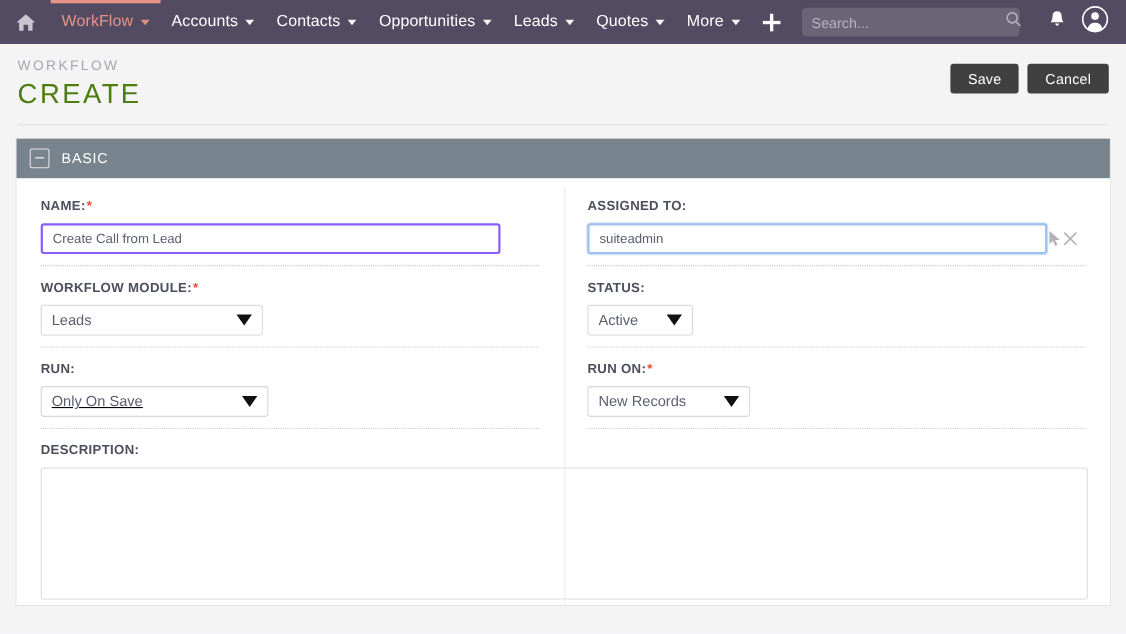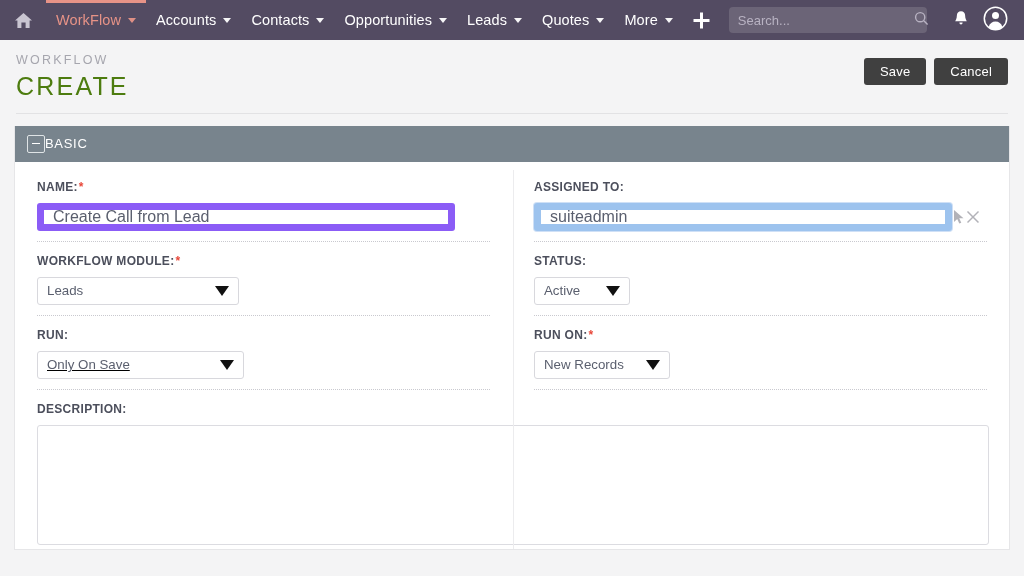--- a/index.html
+++ b/index.html
@@ -132,20 +132,21 @@
     background: #ffffff;
     border: 1px solid #e6e6e8;
     border-top: 0;
   }
   .panel-head {
     background: #78848d;
     height: 36px;
     display: flex;
     align-items: center;
     padding: 0 12px;
+    gap: 11px;
   }
   .collapse-toggle {
     width: 18px; height: 18px;
     border: 1px solid #dfe4e6;
     border-radius: 2px;
     display: flex; align-items: center; justify-content: center;
     cursor: pointer;
   }
   .collapse-toggle i {
     display: block;
@@ -184,25 +185,25 @@
   .req { color: #e8483a; margin-left: 1px; }
 
   .dotted {
     border-bottom: 1px dotted #c9c9cf;
     margin-top: 10px;
   }
 
   .txt {
     width: 418px;
     height: 28px;
-    border: 7px solid #8b5cf6;
+    border: 2px solid #8b5cf6;
     border-radius: 3px;
     padding: 0 9px;
     font-family: "Liberation Sans", sans-serif;
-    font-size: 16px;
+    font-size: 12px;
     color: #5a5f6e;
     outline: none;
     background: #fff;
   }
   .txt.focus {
     border-color: #9dc3ee;
     box-shadow: 0 0 0 1px #cfe0f6;
   }
   .inline { display: flex; align-items: center; gap: 0; }
   .icon-btn { cursor: pointer; display:flex; align-items:center; }
@@ -227,21 +228,21 @@
     position: absolute;
     right: 9px;
     width: 0; height: 0;
     border-left: 7px solid transparent;
     border-right: 7px solid transparent;
     border-top: 10px solid #111111;
   }
   .select.w-module { width: 202px; }
   .select.w-status { width: 96px; }
   .select.w-run    { width: 207px; text-decoration: underline; }
-  .select.w-runon  { width: 136px; }
+  .select.w-runon  { width: 148px; }
 
   .checkbox {
     width: 17px; height: 17px;
     border: 1px solid #cfcfd6;
     border-radius: 2px;
     background: #fff;
     cursor: pointer;
   }
 
   .textarea {

